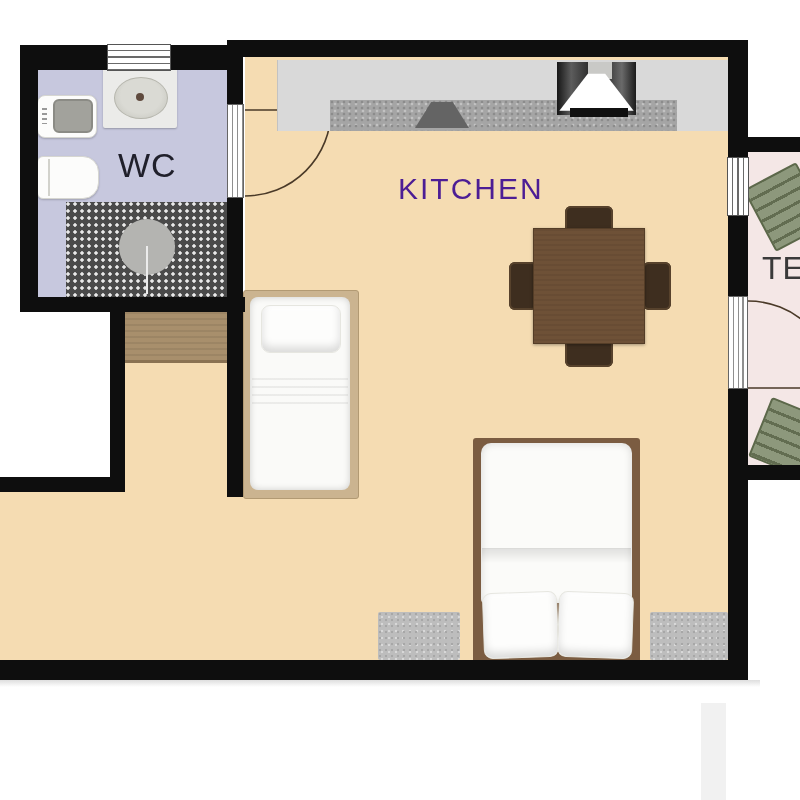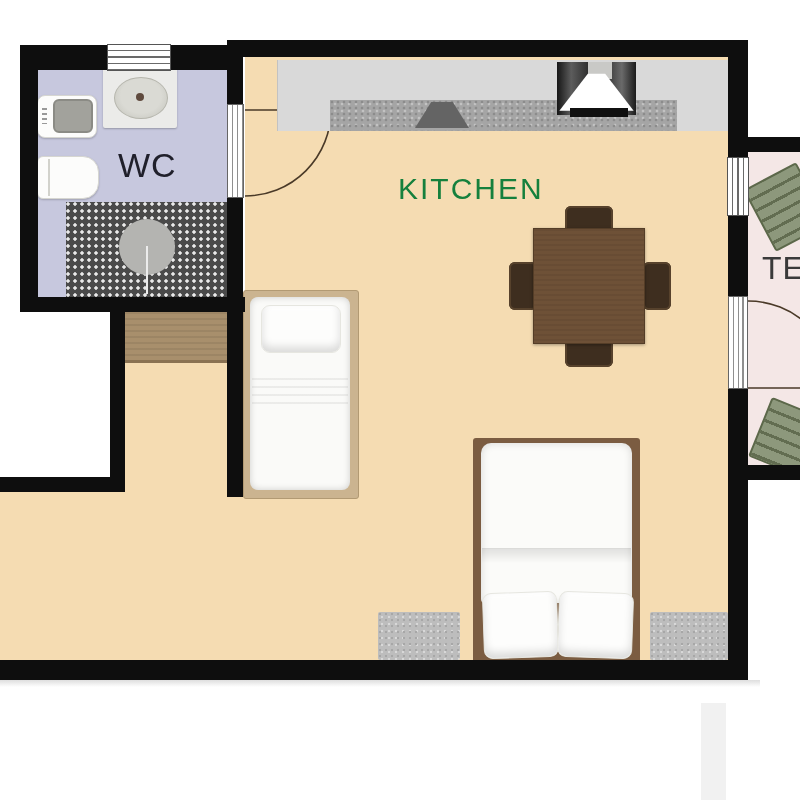--- a/index.html
+++ b/index.html
@@ -156,19 +156,19 @@
   <div class="abs wall" style="left:728px;top:388px;width:20px;height:292px;"></div>
   <div class="abs wall" style="left:748px;top:137px;width:52px;height:15px;"></div>
   <div class="abs wall" style="left:748px;top:465px;width:52px;height:15px;"></div>
 
   <div class="abs opening win-h" style="left:108px;top:45px;width:62px;height:25px;"></div>
   <div class="abs opening win-v" style="left:728px;top:158px;width:20px;height:57px;"></div>
   <div class="abs opening door-strip" style="left:228px;top:105px;width:15px;height:92px;"></div>
   <div class="abs opening door-strip" style="left:729px;top:297px;width:18px;height:91px;"></div>
 
   <div class="abs label" style="left:118px;top:146px;font-size:34px;letter-spacing:1px;color:#20202b;">WC</div>
-  <div class="abs label" style="left:398px;top:172px;font-size:30px;letter-spacing:2px;color:#15803d;">KITCHEN</div>
+  <div class="abs label" style="left:398px;top:172px;font-size:30px;letter-spacing:2px;color:#4c1d95;">KITCHEN</div>
   <div class="abs label" style="left:762px;top:250px;font-size:32px;letter-spacing:1px;color:#3a3a3a;">TE</div>
 
   <div class="abs shadowband" style="left:0px;top:680px;width:760px;height:7px;z-index:2;"></div>
   <div class="abs artifact" style="left:701px;top:703px;width:25px;height:97px;z-index:2;"></div>
 
 </div>
 
 </body></html>

